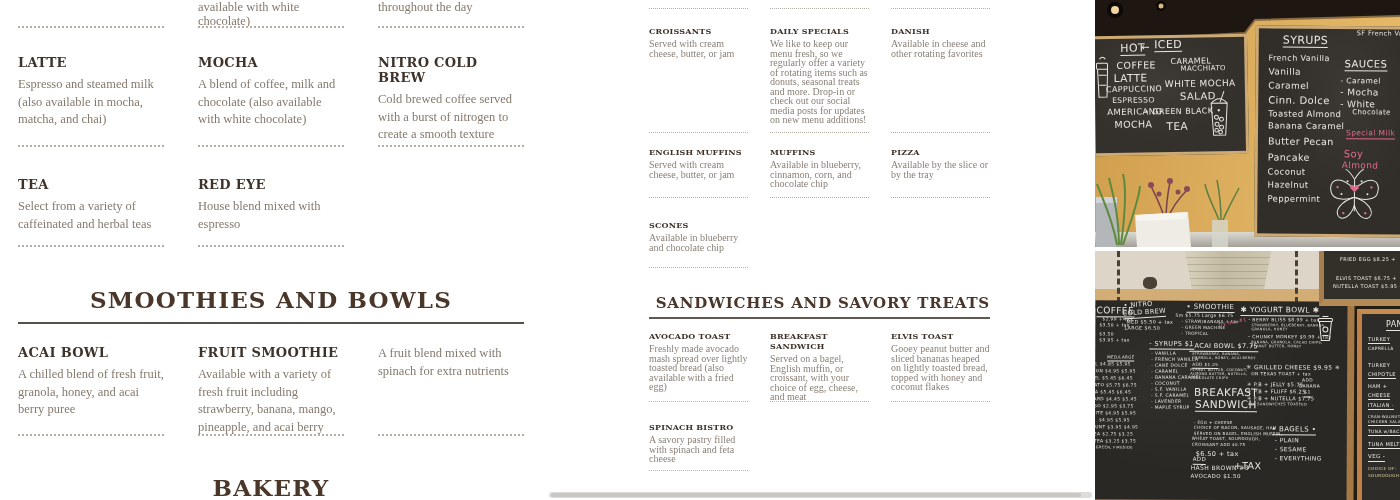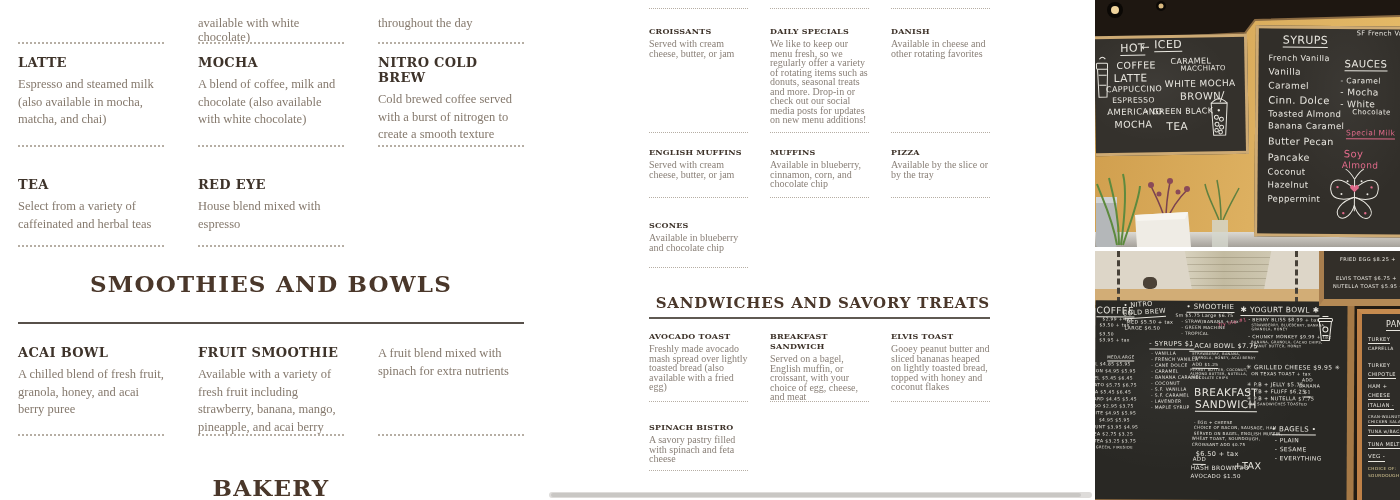--- a/index.html
+++ b/index.html
@@ -47,21 +47,21 @@
   .bboard-panini{left:262px;top:58px;width:43px;height:191px;background:#2e2c28;border-left:5px solid #bf8147;border-top:5px solid #c68b4f;}
   .bcontent{position:absolute;left:0;top:0;width:100%;height:100%;}
 </style>
 </head>
 <body>
 
 <div class="page">
 
   <section class="lmenu">
 
-    <div class="lrow" style="top:16px;height:27px">
+    <div class="lrow" style="top:0;height:27px">
 
         <div class="cell">
           <p class="lpart"></p>
           <div class="dots"></div>
         </div>
 
         <div class="cell">
           <p class="lpart">available with white chocolate)</p>
           <div class="dots"></div>
         </div>
@@ -101,21 +101,21 @@
           <div class="dots"></div>
         </div>
 
         <div class="cell">
           <h4 class="ltitle">RED EYE</h4>
           <p class="ldesc">House blend mixed with espresso</p>
           <div class="dots"></div>
         </div>
       </div>
 
-    <h2 class="lheading" style="top:270px">SMOOTHIES AND BOWLS</h2>
+    <h2 class="lheading" style="top:286px">SMOOTHIES AND BOWLS</h2>
     <div class="ldivider" style="top:322px"></div>
 
     <div class="lrow" style="top:345px;height:86px">
 
         <div class="cell">
           <h4 class="ltitle">ACAI BOWL</h4>
           <p class="ldesc">A chilled blend of fresh fruit, granola, honey, and acai berry puree</p>
           <div class="dots"></div>
         </div>
 
@@ -291,21 +291,21 @@
           <span class="chalk u" style="left: 60px; top: 1px; font-size: 11px;">ICED</span>
           <span class="chalk" style="left: 22px; top: 22px; font-size: 9.5px;">COFFEE</span>
           <span class="chalk" style="left: 19px; top: 34px; font-size: 10.5px;">LATTE</span>
           <span class="chalk" style="left: 11px; top: 47px; font-size: 8px;">CAPPUCCINO</span>
           <span class="chalk" style="left: 17px; top: 58px; font-size: 7.5px;">ESPRESSO</span>
           <span class="chalk" style="left: 12px; top: 69px; font-size: 8.5px;">AMERICANO</span>
           <span class="chalk" style="left: 19px; top: 81px; font-size: 9.5px;">MOCHA</span>
           <span class="chalk" style="left: 76px; top: 20px; font-size: 8px;">CARAMEL</span>
           <span class="chalk" style="left: 86px; top: 28px; font-size: 7px;">MACCHIATO</span>
           <span class="chalk" style="left: 70px; top: 42px; font-size: 9px;">WHITE MOCHA</span>
-          <span class="chalk" style="left: 85px; top: 54px; font-size: 10px;">BROWN</span>
+          <span class="chalk" style="left: 85px; top: 54px; font-size: 10px;">SALAD</span>
           <span class="chalk" style="left: 49px; top: 70px; font-size: 8px;">• GREEN BLACK •</span>
           <span class="chalk" style="left: 71px; top: 83px; font-size: 10.5px;">TEA</span>
         </div>
       <svg class="doodle" style="left:0;top:16px" width="16" height="44" viewBox="0 0 16 44">
         <g fill="none" stroke="#e9e7e0" stroke-width="1">
           <path d="M5 4 Q8 0 11 4"></path>
             <rect x="2" y="8" width="11" height="6" rx="1"></rect>
           <path d="M3 14 L4 42 L12 42 L13 14"></path>
             <line x1="4" y1="20" x2="12" y2="20"></line>
             <line x1="4.5" y1="30" x2="11.5" y2="30"></line>

